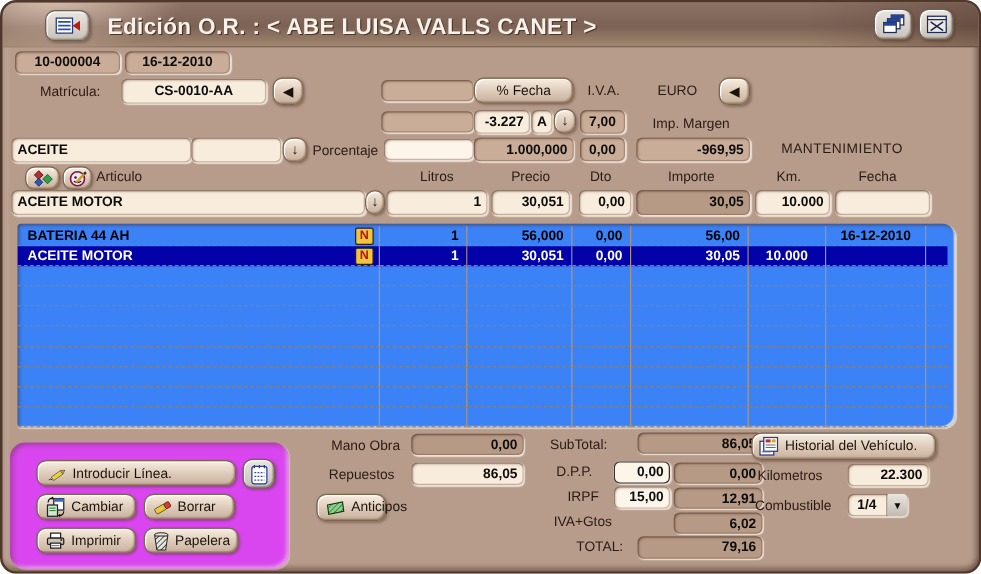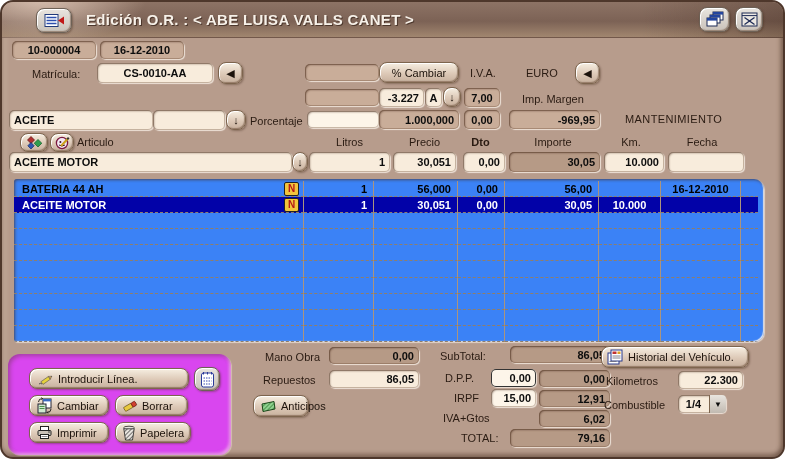--- a/index.html
+++ b/index.html
@@ -11,21 +11,21 @@
   }
   .titlebar{
     position:absolute;left:0;top:0;right:0;height:35px;
     background:
       radial-gradient(ellipse 150px 70px at 40px -6px, rgba(222,198,182,.95) 0%, rgba(222,198,182,0) 70%),
       linear-gradient(90deg, rgba(0,0,0,0) 82%, rgba(55,32,22,.30)),
       linear-gradient(180deg,#8d7365 0%,#7c6255 55%,#a1866f 100%);
     border-radius:11px 11px 0 0;border-bottom:1px solid rgba(82,55,42,.45);
   }
   .title{
-    position:absolute;left:84px;top:9px;font-weight:bold;font-size:15px;letter-spacing:.3px;
+    position:absolute;left:84px;top:9px;font-weight:bold;font-size:18px;letter-spacing:.3px;
     color:#f7f1e9;text-shadow:1px 1px 0 #4c372c;
   }
   .lbl{position:absolute;font-size:11px;color:#2a1b12;white-space:nowrap;}
   .fld{
     position:absolute;box-sizing:border-box;border-radius:5px;
     background:#f8ecdc;color:#0d0d0d;font-weight:bold;font-size:11px;
     display:flex;align-items:center;padding:0 5px;white-space:nowrap;
     box-shadow:inset 1px 1px 2px rgba(72,44,28,.6), inset 0 0 0 1px rgba(118,85,64,.35), 1px 1px 1px rgba(255,248,240,.75);
   }
   .fld.tan{background:#c9ad99;}
@@ -119,21 +119,21 @@
   <div class="fld tan ctr" style="left:98px;top:39px;width:84px;height:18px;">16-12-2010</div>
 
   <span class="lbl" style="left:30px;top:66px;">Matrícula:</span>
   <div class="fld ctr" style="left:95px;top:61px;width:116px;height:20px;">CS-0010-AA</div>
   <button class="btn abtn" style="left:216px;top:60px;width:25px;height:22px;">
       <span>◀</span>
     </button>
 
   <div class="fld tan" style="left:303px;top:62px;width:74px;height:17px;"></div>
   <button class="btn" style="left:377px;top:60px;width:80px;height:21px;">
-      <span>% Cambiar</span>
+      <span>% Fecha</span>
     </button>
   <span class="lbl" style="left:468px;top:65px;">I.V.A.</span>
   <span class="lbl" style="left:524px;top:65px;">EURO</span>
   <button class="btn abtn" style="left:573px;top:60px;width:25px;height:22px;">
       <span>◀</span>
     </button>
 
   <div class="fld tan" style="left:303px;top:87px;width:74px;height:17px;"></div>
   <div class="fld rt" style="left:377px;top:86px;width:45px;height:19px;">-3.227</div>
   <div class="fld ctr" style="left:423px;top:86px;width:17px;height:19px;padding:0;">A</div>
@@ -172,21 +172,21 @@
         <path d="M4 10 q3 2 6 0" stroke="#40102a" fill="none"></path>
         <line x1="6" y1="11" x2="13" y2="3.5" stroke="#caa018" stroke-width="2"></line>
         <line x1="12.2" y1="4.3" x2="13.8" y2="2.7" stroke="#333" stroke-width="2"></line>
       </svg>
     </span>
   </button>
   <span class="lbl" style="left:75px;top:134px;">Articulo</span>
 
   <span class="hdr" style="left:307px;top:134px;width:81px;">Litros</span>
   <span class="hdr" style="left:391px;top:134px;width:63px;">Precio</span>
-  <span class="hdr" style="left:454px;top:134px;width:49px;font-weight:bold;">Dto</span>
+  <span class="hdr" style="left:454px;top:134px;width:49px;">Dto</span>
   <span class="hdr" style="left:504px;top:134px;width:94px;">Importe</span>
   <span class="hdr" style="left:598px;top:134px;width:62px;">Km.</span>
   <span class="hdr" style="left:660px;top:134px;width:80px;">Fecha</span>
 
   <div class="fld" style="left:7px;top:150px;width:283px;height:20px;">ACEITE MOTOR</div>
   <button class="btn abtn" style="left:290px;top:150px;width:16px;height:20px;padding:0;">
       <span>↓</span>
     </button>
   <div class="fld rt" style="left:307px;top:150px;width:81px;height:20px;">1</div>
   <div class="fld rt" style="left:391px;top:150px;width:63px;height:20px;">30,051</div>

